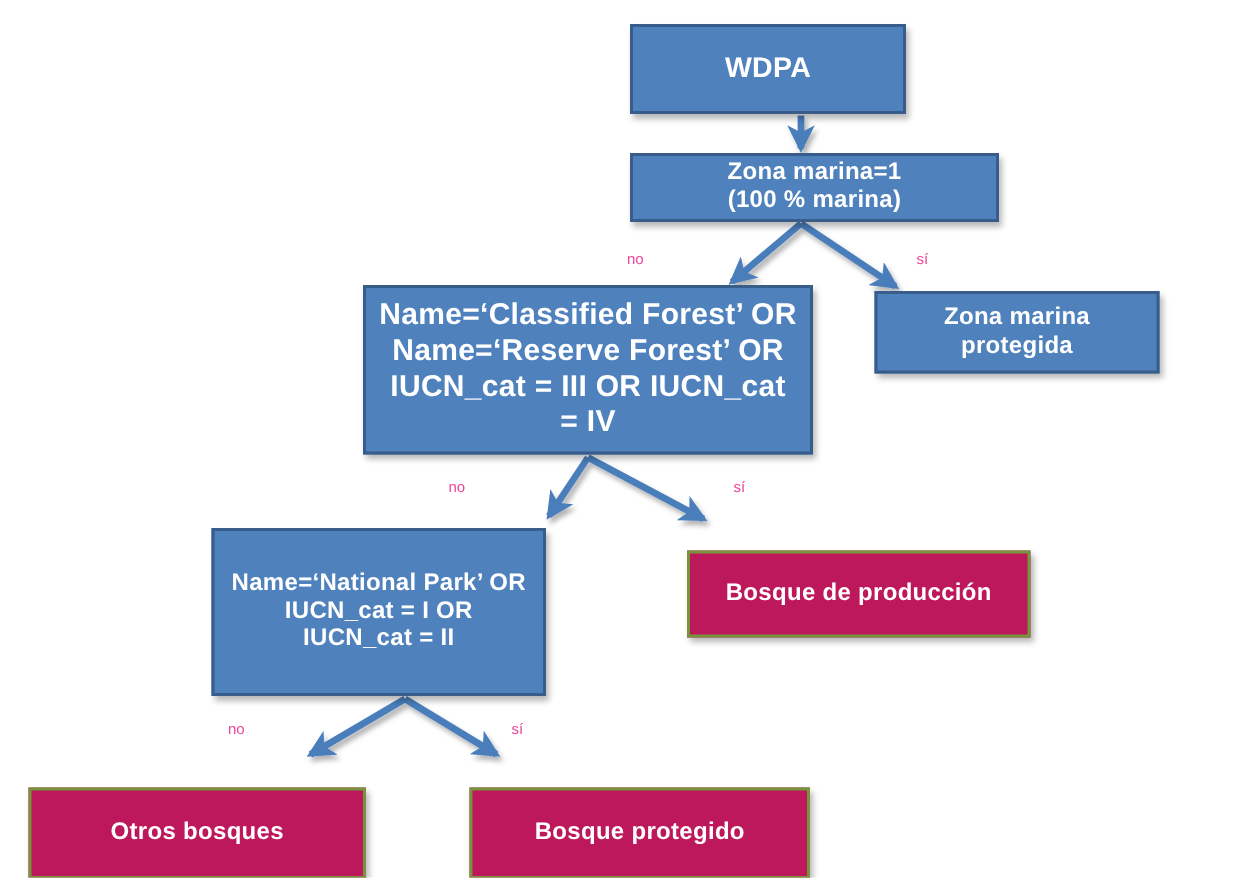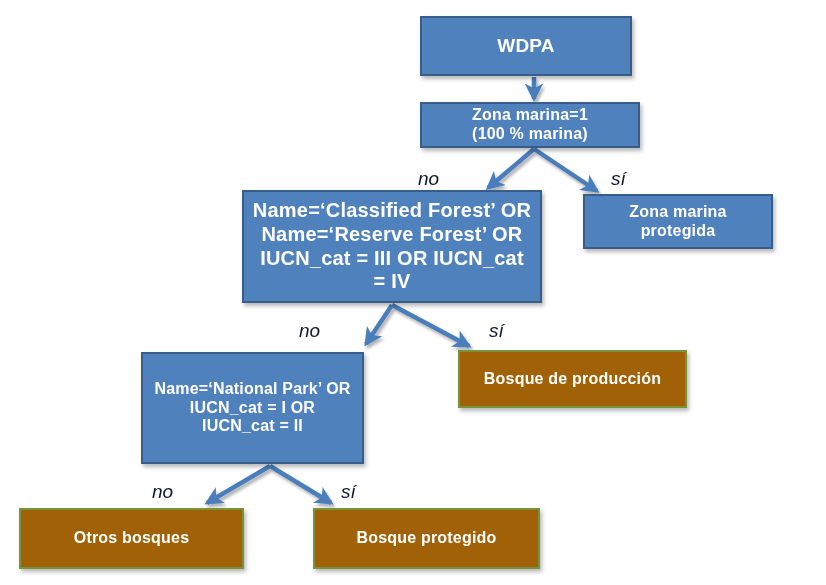--- a/index.html
+++ b/index.html
@@ -20,39 +20,38 @@
     justify-content:center;
     text-align:center;
     color:#ffffff;
     font-weight:bold;
     line-height:1.18;
     letter-spacing:0.2px;
     box-shadow:2px 3px 4px rgba(0,0,0,0.28);
     z-index:2;
   }
   .node.blue{background:#4f81bd;border:2px solid #385d8a;}
-  .node.green{background:#a16207;border:2px solid #77933c;}
+  .node.green{background:#be185d;border:2px solid #77933c;margin-top:17px;}
 
   .node .txt{padding:0 8px;white-space:pre-line;}
 
   
-  #n-wdpa        {left:420px;top:16px; width:212px;height:60px; font-size:19px;}
-  #n-marina      {left:420px;top:102px;width:220px;height:46px; font-size:16px;}
+  #n-wdpa        {left:420px;top:16px; width:184px;height:60px; font-size:19px;}
+  #n-marina      {left:420px;top:102px;width:246px;height:46px; font-size:16px;}
   #n-classified  {left:242px;top:190px;width:300px;height:113px;font-size:20px;}
   #n-marinaprot  {left:583px;top:194px;width:190px;height:55px; font-size:16px;}
   #n-natpark     {left:141px;top:352px;width:223px;height:112px;font-size:16px;}
   #n-produccion  {left:458px;top:350px;width:229px;height:58px; font-size:16px;}
   #n-otros       {left:19px; top:508px;width:225px;height:61px; font-size:16px;}
   #n-protegido   {left:313px;top:508px;width:227px;height:61px; font-size:16px;}
 
   .edge-label{
     position:absolute;
-    font-style:italic;
-    font-size:19px;
-    color:#0f172a;
+    font-size:10px;
+    color:#ec4899;
     z-index:3;
     white-space:nowrap;
   }
   #lbl-no-1 {left:418px;top:168px;}
   #lbl-si-1 {left:611px;top:168px;}
   #lbl-no-2 {left:299px;top:320px;}
   #lbl-si-2 {left:489px;top:320px;}
   #lbl-no-3 {left:152px;top:481px;}
   #lbl-si-3 {left:341px;top:481px;}
 </style>

